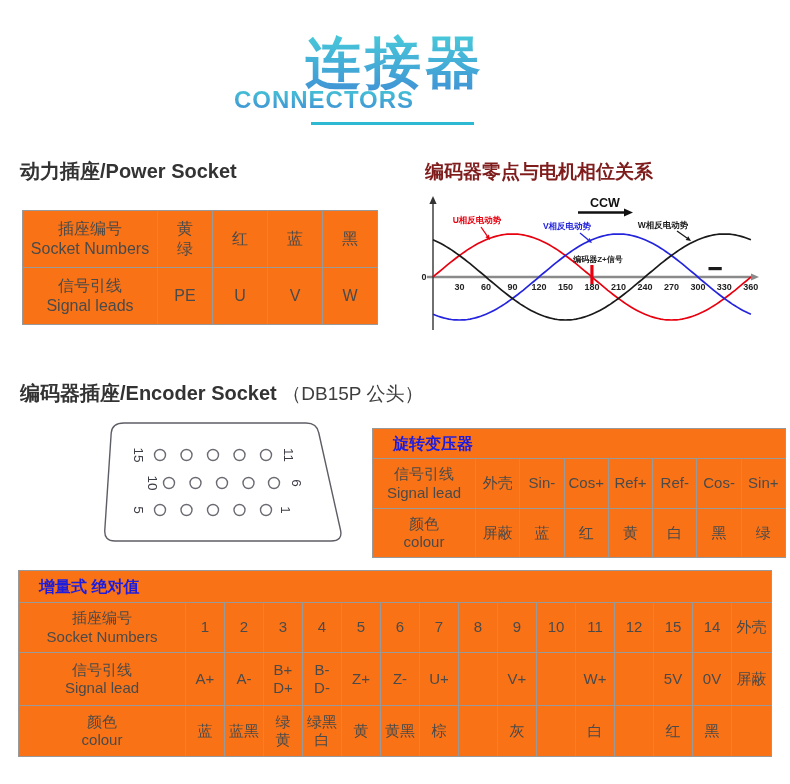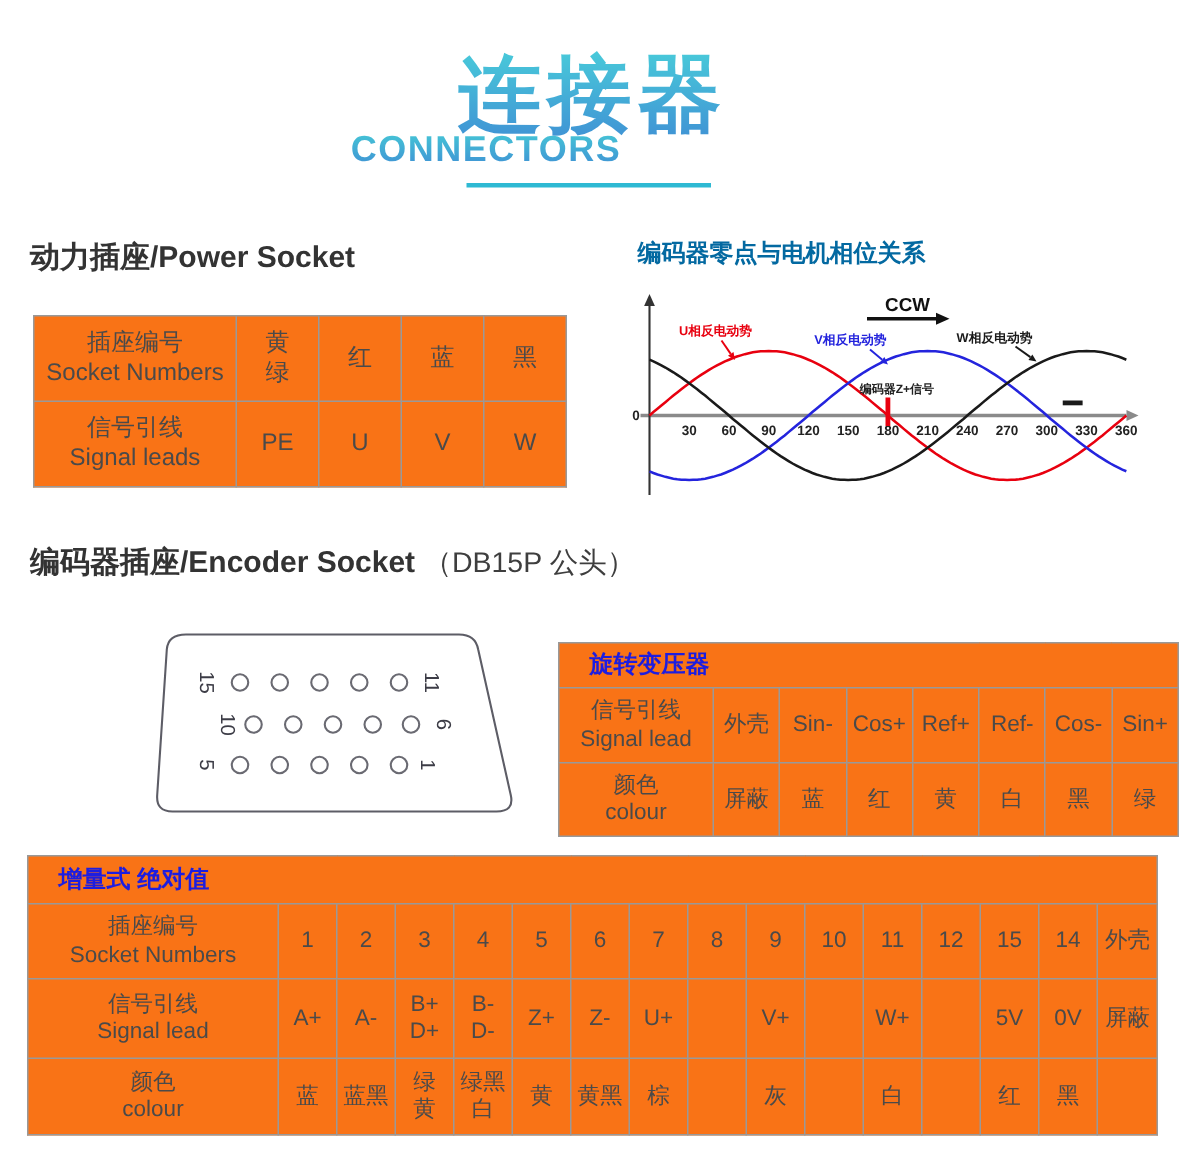--- a/index.html
+++ b/index.html
@@ -10,22 +10,22 @@
     font-size:56px;font-weight:bold;letter-spacing:4px;
     background:linear-gradient(180deg,#49cdda 5%,#3f8ed4 95%);
     -webkit-background-clip:text;background-clip:text;color:transparent;}
   .title-en{position:absolute;left:0;top:86px;width:648px;text-align:center;
     font-size:24px;font-weight:bold;letter-spacing:1px;
     background:linear-gradient(180deg,#45c4d6 10%,#3f8ed4 95%);
     -webkit-background-clip:text;background-clip:text;color:transparent;}
   .title-line{position:absolute;left:311px;top:122px;width:163px;height:3px;background:#2eb9d3;}
   
   .h-power{position:absolute;left:20px;top:158px;font-size:20px;font-weight:bold;color:#333;}
-  .h-chart{position:absolute;left:425px;top:159px;font-size:16px;font-weight:bold;color:#0369a1;}
-  .h-encoder{position:absolute;left:20px;top:361px;font-size:20px;color:#333;}
+  .h-chart{position:absolute;left:425px;top:159px;font-size:19px;font-weight:bold;color:#7f1d1d;}
+  .h-encoder{position:absolute;left:20px;top:380px;font-size:20px;color:#333;}
   .h-encoder .main{font-weight:bold;}
   .h-encoder .note{font-weight:normal;font-size:19px;color:#3e3e3e;}
   
   table.tbl{border-collapse:collapse;table-layout:fixed;position:absolute;background:#f97316;}
   table.tbl td{border:1px solid #999;text-align:center;vertical-align:middle;
     color:#4a4a4a;font-size:15px;line-height:1.22;white-space:pre-line;padding:1px 0;}
   table.tbl td.thead{color:#1d1de0;font-weight:bold;text-align:left;padding-left:20px;
     font-size:16px;white-space:nowrap;}
   #power-table{left:22px;top:210px;width:356px;}
   #power-table td{font-size:16px;}

